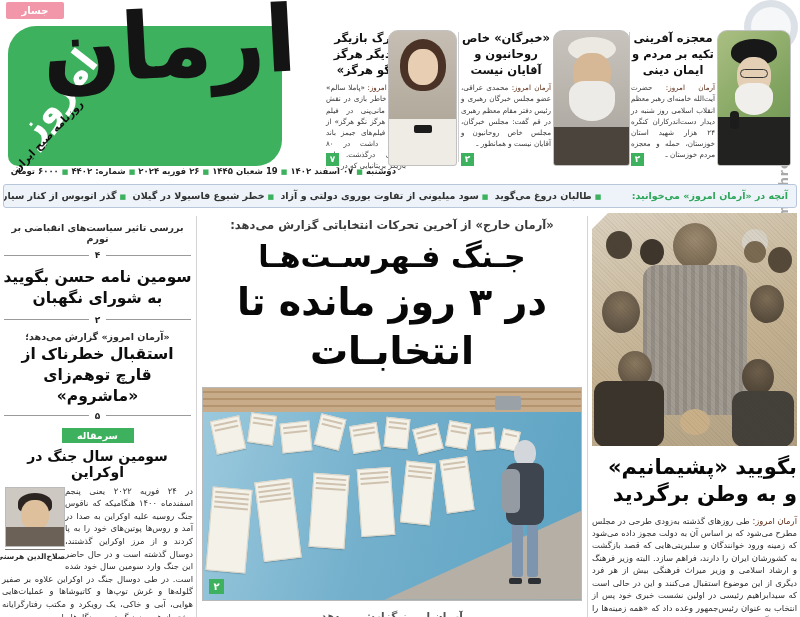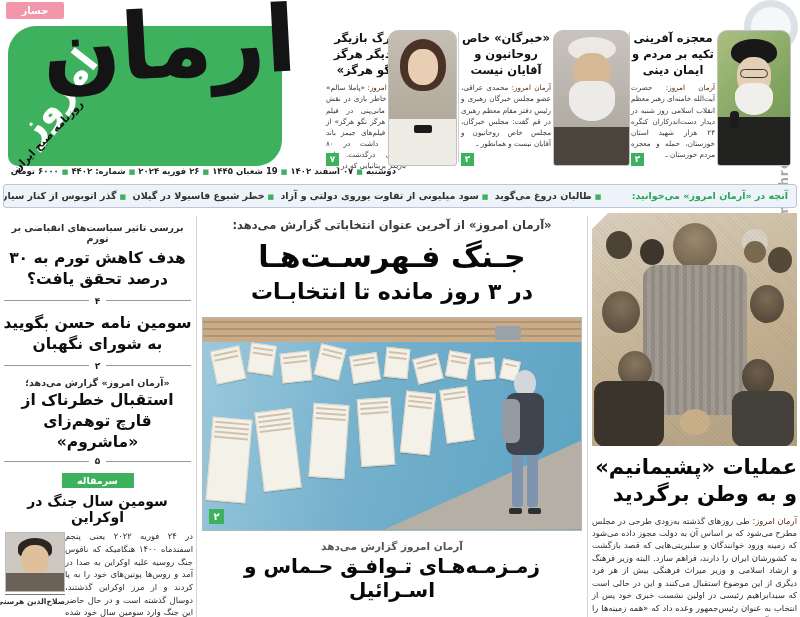--- a/index.html
+++ b/index.html
@@ -87,21 +87,21 @@
   }
   .edit-title { margin-top:5px; font-size:14px; font-weight:bold; text-align:center; color:#0e0e0e; }
   .edit-body { margin-top:5px; font-size:8.4px; line-height:1.5; text-align:justify; color:#2d2d2d; }
   .author-box { float:left; width:60px; margin:2px 0 2px 3px; }
   .author-photo { width:60px; height:60px; border:1px solid #bbb; position:relative; overflow:hidden; background:#cdc9c2; }
   .author-name { font-size:7.6px; font-weight:bold; text-align:center; border-top:1px solid #777; margin-top:2px; padding-top:1px; white-space:nowrap; }
   
   .center-col { position:absolute; left:200px; top:216px; width:384px; }
   .main-kicker { margin-top:2px; font-size:11.5px; font-weight:bold; text-align:center; color:#3c3c3c; }
   .main-h1 { margin-top:5px; font-size:30px; font-weight:bold; text-align:center; line-height:1.3; color:#080808; }
-  .main-h2 { margin-top:2px; font-size:22px; font-weight:bold; text-align:center; line-height:1.3; color:#080808; }
+  .main-h2 { margin-top:2px; font-size:38px; font-weight:bold; text-align:center; line-height:1.3; color:#080808; }
   .main-photo {
     position:relative; margin:10px auto 0 auto; width:380px; height:214px;
     border:1px solid #b9b9b9; overflow:hidden;
     background:linear-gradient(105deg,#9ccade 0%,#74b0cc 45%,#5ca3c3 100%);
   }
   .brick { position:absolute; top:0; left:0; right:0; height:24px;
     background:repeating-linear-gradient(0deg,#c8ab89 0 5px,#b3946f 5px 7px); }
   .vent { position:absolute; top:8px; right:60px; width:26px; height:14px; background:#9aa2a8; border-radius:2px; }
   .walkway { position:absolute; bottom:0; right:0; width:52%; height:42%;
     background:#b5afa5; clip-path:polygon(100% 0,100% 100%,0 100%); }
@@ -205,21 +205,20 @@
     <span class="sq">■</span><span>گذر اتوبوس از کنار سیاره زمین!</span>
     
     
   </div>
 
   <div class="col-divider" style="left:196px;"></div>
   <div class="col-divider" style="left:587px;"></div>
 
   <div class="left-col">
     <div class="brief-kicker">بررسی تاثیر سیاست‌های انقباضی بر تورم</div>
-    <div class="brief-headline">هدف کاهش تورم به ۳۰ درصد تحقق یافت؟</div>
     <div class="brief-divider">
         <span class="ln"></span>
         <span class="num">۴</span>
         <span class="ln"></span>
       </div>
 
     <div class="brief-headline" style="margin-top:7px;">سومین نامه حسن بگویید به شورای نگهبان</div>
     <div class="brief-divider">
         <span class="ln"></span>
         <span class="num">۲</span>
@@ -243,21 +242,21 @@
           <span class="ph" style="left:50%; top:12px; transform:translateX(-50%); width:28px; height:30px; background:#dec09c; border-radius:45%; position:absolute;"></span>
           <span class="ph" style="left:0; bottom:0; width:100%; height:32%; background:#6b6157; position:absolute;"></span>
         </span>
         <span class="author-name" style="display:block;">صلاح‌الدین هرسنی</span>
       </span>
       <span>در ۲۴ فوریه ۲۰۲۲ یعنی پنجم اسفندماه ۱۴۰۰ هنگامیکه که ناقوس جنگ روسیه علیه اوکراین به صدا در آمد و روس‌ها پوتین‌های خود را به پا کردند و از مرز اوکراین گذشتند، دوسال گذشته است و در حال حاضر این جنگ وارد سومین سال خود شده است. در طی دوسال جنگ در اوکراین علاوه بر صفیر گلوله‌ها و غرش توپ‌ها و کاتیوشاها و عملیات‌هایی هوایی، آبی و خاکی، یک رویکرد و مکتب رفتارگرایانه بیشتر از هر چیز دیگر توجه و نگاه‌ها را به</span>
     </div>
   </div>
 
   <div class="center-col">
-    <div class="main-kicker">«آرمان امروز» از آخرین عنوان انتخاباتی گزارش می‌دهد:</div>
+    <div class="main-kicker">«آرمان خارج» از آخرین تحرکات انتخاباتی گزارش می‌دهد:</div>
     <div class="main-h1">جـنگ فـهرسـت‌هـا</div>
     <div class="main-h2">در ۳ روز مانده تا انتخابـات</div>
 
     <div class="main-photo">
       <div class="brick"></div>
       <div class="vent"></div>
       <div class="walkway"></div>
       <div class="poster" style="left:10px; top:30px; width:30px; height:34px; transform:rotate(-12deg);">
           <i></i>
           <i></i>
@@ -358,18 +357,18 @@
       <div class="fig" style="left:152px; top:28px; width:22px; height:22px; background:#7a6a52;"></div>
       <div class="fig" style="left:176px; top:34px; width:24px; height:26px; background:#55493a;"></div>
       <div class="fig" style="left:10px; top:78px; width:38px; height:42px; background:radial-gradient(circle at 50% 35%,#83735c,#51463a);"></div>
       <div class="fig" style="left:158px; top:72px; width:34px; height:38px; background:radial-gradient(circle at 50% 35%,#7d6d56,#4a4034);"></div>
       <div class="fig" style="left:26px; top:138px; width:34px; height:36px; background:radial-gradient(circle at 50% 35%,#8a7960,#53483a);"></div>
       <div class="fig" style="left:2px; top:168px; width:70px; height:66px; border-radius:12px; background:#3a342c;"></div>
       <div class="fig" style="left:150px; top:146px; width:32px; height:36px; background:radial-gradient(circle at 50% 35%,#6e5f4c,#453c30);"></div>
       <div class="fig" style="left:140px; top:178px; width:62px; height:56px; border-radius:12px; background:#44403a;"></div>
       <div class="fig" style="left:88px; top:196px; width:30px; height:26px; background:#c9b089;"></div>
     </div>
-    <div class="right-h right-h1">عملیات «پشیمانیم»</div>
+    <div class="right-h right-h1">بگویید «پشیمانیم»</div>
     <div class="right-h">و به وطن برگردید</div>
     <div class="right-body"><span class="story-lead">آرمان امروز:</span> <span>طی روزهای گذشته به‌زودی طرحی در مجلس مطرح می‌شود که بر اساس آن به دولت مجوز داده می‌شود که زمینه ورود خوانندگان و سلبریتی‌هایی که قصد بازگشت به کشورشان ایران را دارند، فراهم سازد. البته وزیر فرهنگ و ارشاد اسلامی و وزیر میراث فرهنگی بیش از هر فرد دیگری از این موضوع استقبال می‌کنند و این در حالی است که سیدابراهیم رئیسی در اولین نشست خبری خود پس از انتخاب به عنوان رئیس‌جمهور وعده داد که «همه زمینه‌ها را برای بازگشت ایرانیان خارج از کشور فراهم می‌کنیم.» اما این طرح یک نکته ظریف دارد و این طرح شامل افرادی خواهد شد که با خروج خود خللی در تمامیت ارضی کشور ایجاد</span></div>
   </div>
 
 </div>
 
 </body></html>

